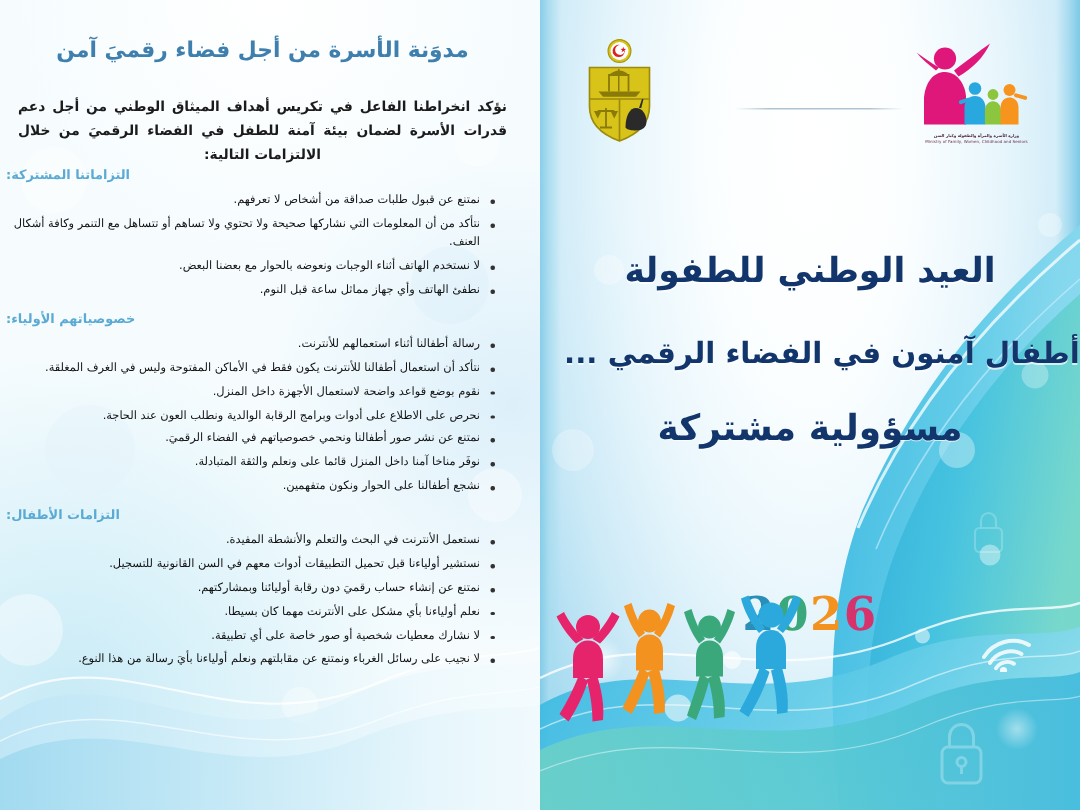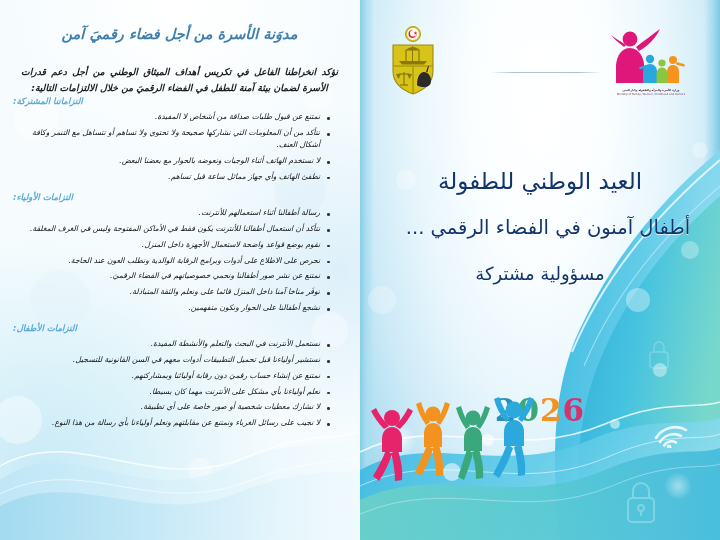--- a/index.html
+++ b/index.html
@@ -30,23 +30,22 @@
     direction:rtl;
   }
   .lp-wave{
     position:absolute; left:0; bottom:0; width:100%; height:170px;
     pointer-events:none;
   }
   .lp-bubbles{ position:absolute; inset:0; pointer-events:none; }
 
   .lp-content{
     position:relative;
-    padding:26px 14px 10px 13px;
+    padding:26px 14px 10px 4px;
     height:100%;
-    font-style:italic;
   }
   .lp-title{
     text-align:center;
     color:#3f7fae;
     font-size:14.5px;
     font-weight:700;
     letter-spacing:.2px;
     margin-bottom:22px;
   }
   .lp-intro{
@@ -135,37 +134,37 @@
   .title-block{
     position:absolute;
     top:168px; left:0; right:0;
     text-align:center;
     z-index:6;
     direction:rtl;
   }
   .t-main{
     color:#12356b;
     font-size:23px;
-    font-weight:400;
+    font-weight:700;
     letter-spacing:.3px;
-    margin-bottom:22px;
+    margin-bottom:30px;
     text-shadow:0 1px 0 rgba(255,255,255,.7);
   }
   .t-sub1{
     color:#12356b;
     font-size:19.5px;
-    font-weight:400;
+    font-weight:700;
     margin-bottom:24px;
     text-shadow:0 1px 0 rgba(255,255,255,.7);
     margin-left:16px;
   }
   .t-sub2{
     color:#12356b;
-    font-size:18px;
-    font-weight:400;
+    font-size:24px;
+    font-weight:700;
     text-shadow:0 1px 0 rgba(255,255,255,.7);
   }
   .year{
     position:absolute;
     top:392px; left:0; right:0;
     text-align:center;
     font-size:31px;
     font-weight:700;
     letter-spacing:1px;
     direction:ltr;
@@ -217,29 +216,29 @@
       <path d="M0,124 C85,82 152,150 252,110 C308,88 338,94 360,88" fill="none" stroke="#ffffff" stroke-width="1" opacity=".6"></path>
     </svg>
 
     <div class="lp-content">
       <div class="lp-title">مدوَنة الأسرة من أجل فضاء رقميَ آمن</div>
       <div class="lp-intro">نؤكد انخراطنا الفاعل في تكريس أهداف الميثاق الوطني من أجل دعم قدرات الأسرة لضمان بيئة آمنة للطفل في الفضاء الرقميَ من خلال الالتزامات التالية:</div>
 
       <div class="sec">
         <div class="sec-head">التزاماتنا المشتركة:</div>
         <ul>
-          <li>نمتنع عن قبول طلبات صداقة من أشخاص لا المفيدة.</li>
+          <li>نمتنع عن قبول طلبات صداقة من أشخاص لا تعرفهم.</li>
           <li>نتأكد من أن المعلومات التي نشاركها صحيحة ولا تحتوي ولا تساهم أو تتساهل مع التنمر وكافة أشكال العنف.</li>
           <li>لا نستخدم الهاتف أثناء الوجبات ونعوضه بالحوار مع بعضنا البعض.</li>
-          <li>نطفئ الهاتف وأي جهاز مماثل ساعة قبل تساهم.</li>
+          <li>نطفئ الهاتف وأي جهاز مماثل ساعة قبل النوم.</li>
         </ul>
       </div>
 
       <div class="sec">
-        <div class="sec-head">التزامات الأولياء:</div>
+        <div class="sec-head">خصوصياتهم الأولياء:</div>
         <ul>
           <li>رسالة أطفالنا أثناء استعمالهم للأنترنت.</li>
           <li>نتأكد أن استعمال أطفالنا للأنترنت يكون فقط في الأماكن المفتوحة وليس في الغرف المغلقة.</li>
           <li>نقوم بوضع قواعد واضحة لاستعمال الأجهزة داخل المنزل.</li>
           <li>نحرص على الاطلاع على أدوات وبرامج الرقابة الوالدية ونطلب العون عند الحاجة.</li>
           <li>نمتنع عن نشر صور أطفالنا ونحمي خصوصياتهم في الفضاء الرقميَ.</li>
           <li>نوفَر مناخا آمنا داخل المنزل قائما على ونعلم والثقة المتبادلة.</li>
           <li>نشجع أطفالنا على الحوار ونكون متفهمين.</li>
         </ul>
       </div>

